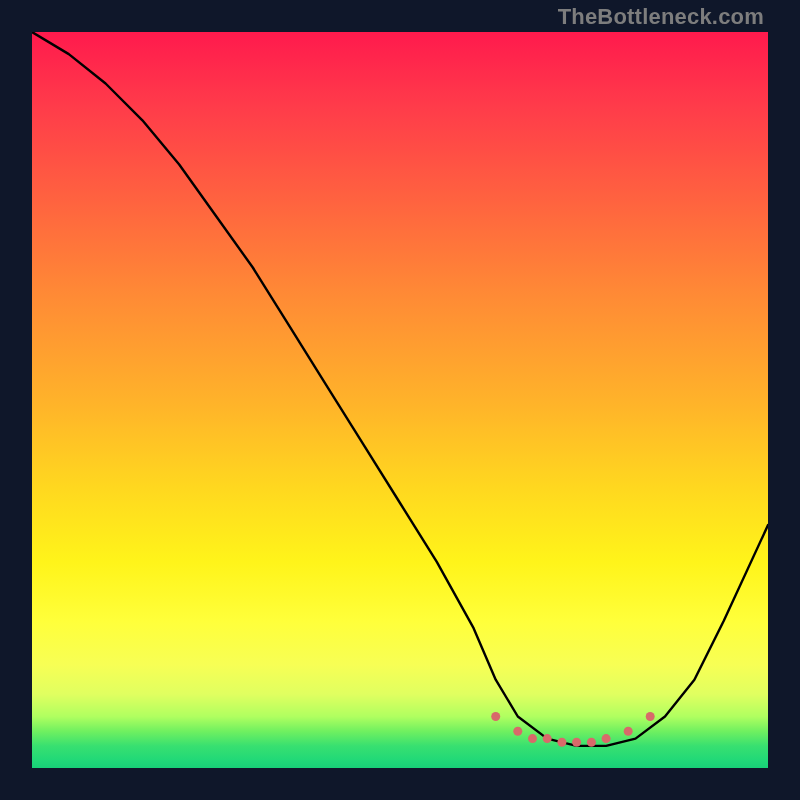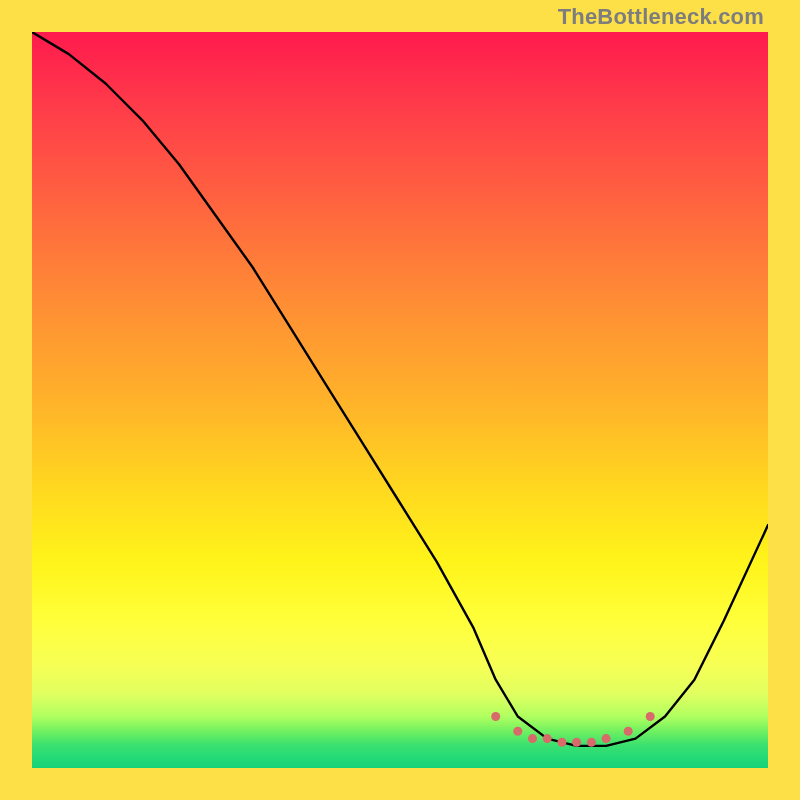--- a/index.html
+++ b/index.html
@@ -6,21 +6,21 @@
     margin: 0;
     padding: 0;
     width: 800px;
     height: 800px;
     background: #000;
     overflow: hidden;
   }
   .frame {
     position: absolute;
     inset: 0;
-    background: #fde047;
+    background: #0f172a;
   }
   .plot-area {
     position: absolute;
     left: 32px;
     top: 32px;
     width: 736px;
     height: 736px;
     overflow: hidden;
   }
   .gradient {

